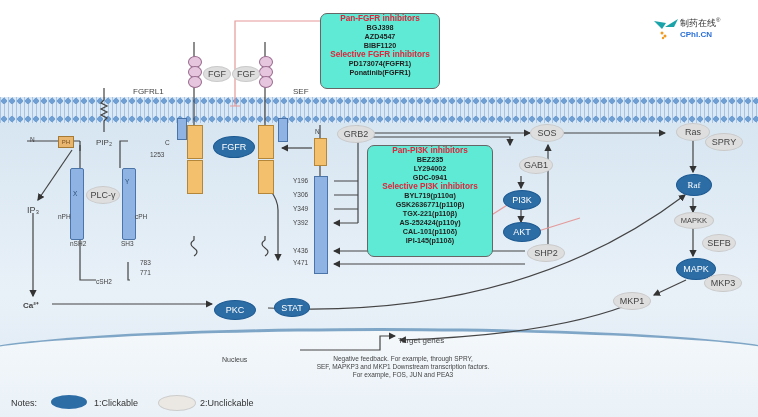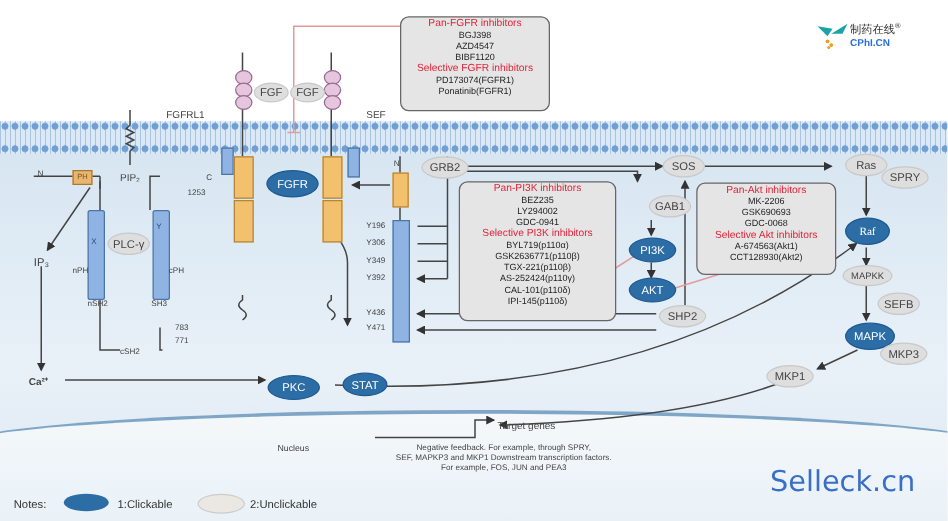--- a/index.html
+++ b/index.html
@@ -6,21 +6,21 @@
   body{width:758px;height:417px;overflow:hidden;background:#fff;font-family:"Liberation Sans",sans-serif;position:relative;}
   #stage{position:absolute;left:0;top:0;width:758px;height:417px;}
   .cell{position:absolute;left:0;top:110px;width:758px;height:307px;background:linear-gradient(#d6e5f1,#e9f1f8 60%,#dce8f2);}
   .nucleus{position:absolute;left:-40px;top:328px;width:840px;height:140px;border-top:3px solid #7fa6c6;border-radius:50% 50% 0 0 / 30px 30px 0 0;background:linear-gradient(#f4f8fb,#e3edf5);}
   .membrane{position:absolute;left:0;top:97px;width:758px;height:26px;
     background:
       radial-gradient(circle at 4px 4px,#6f9fd3 2.6px,transparent 3px) 0 0/8px 26px repeat-x,
       radial-gradient(circle at 4px 22px,#6f9fd3 2.6px,transparent 3px) 0 0/8px 26px repeat-x,
       repeating-linear-gradient(90deg,#a9c4e3 0 1px,transparent 1px 4px);
     background-color:#dbe8f5;}
-  .box{position:absolute;background:#e5e5e5;border:1.5px solid #666;border-radius:7px;text-align:center;font-size:7.2px;font-weight:normal;line-height:9px;color:#222;}
+  .box{position:absolute;background:#5eead4;border:1.5px solid #666;border-radius:7px;text-align:center;font-size:7.2px;font-weight:bold;line-height:9px;color:#222;}
   .box .red{color:#e0243a;font-size:8.2px;}
   .node{position:absolute;border-radius:50%;display:flex;align-items:center;justify-content:center;font-size:9px;}
   .blue{background:#2d6da6;color:#fff;border:1px solid #1d5a92;}
   .gray{background:#dedede;color:#444;border:1px solid #c9c9c9;}
   .lbl{position:absolute;font-size:8px;color:#444;white-space:nowrap;text-align:center;}
   .sm{font-size:6.5px;}
   svg{position:absolute;left:0;top:0;}
   .logo{position:absolute;left:652px;top:15px;}
   .selleck{position:absolute;left:616px;top:373px;font-size:23px;color:#3a6fc6;font-family:"DejaVu Sans",sans-serif;}
   .foot{position:absolute;top:398px;font-size:9px;color:#333;text-align:right;}
@@ -143,29 +143,20 @@
     <div>LY294002</div>
     <div>GDC-0941</div>
     <div class="red">Selective  PI3K inhibitors</div>
     <div>BYL719(p110α)</div>
     <div>GSK2636771(p110β)</div>
     <div>TGX-221(p110β)</div>
     <div>AS-252424(p110γ)</div>
     <div>CAL-101(p110δ)</div>
     <div>IPI-145(p110δ)</div>
   </div>
-  <div class="box" style="left:557px;top:146px;width:110px;height:72px;">
-    <div class="red">Pan-Akt inhibitors</div>
-    <div>MK-2206</div>
-    <div>GSK690693</div>
-    <div>GDC-0068</div>
-    <div class="red">Selective Akt inhibitors</div>
-    <div>A-674563(Akt1)</div>
-    <div>CCT128930(Akt2)</div>
-  </div>
 
   <div class="node blue" style="left:213px;top:136px;width:40px;height:20px;">FGFR</div>
   <div class="node blue" style="left:274px;top:273px;width:34px;height:17px;margin-top:25px;">STAT</div>
   <div class="node blue" style="left:214px;top:300px;width:40px;height:18px;">PKC</div>
   <div class="node blue" style="left:503px;top:190px;width:36px;height:18px;">PI3K</div>
   <div class="node blue" style="left:503px;top:222px;width:36px;height:18px;">AKT</div>
   <div class="node blue" style="left:676px;top:174px;width:34px;height:20px;font-family:Liberation Serif, serif;">Raf</div>
   <div class="node blue" style="left:676px;top:258px;width:38px;height:20px;">MAPK</div>
 
   <div class="node gray" style="left:203px;top:66px;width:26px;height:14px;">FGF</div>
@@ -194,20 +185,19 @@
     <svg width="30" height="26" style="position:absolute;left:0;top:0;">
       <path d="M2,6 L10,14 L14,8z" fill="#1aa3a8"></path>
         <path d="M13,12 L26,4 L22,12z" fill="#1aa3a8"></path>
       <circle cx="10" cy="18" r="1.5" fill="#f29a1f"></circle>
         <circle cx="13" cy="21" r="1.5" fill="#f29a1f"></circle>
         <circle cx="11" cy="23" r="1.2" fill="#f29a1f"></circle>
     </svg>
     <span style="position:absolute;left:28px;top:2px;font-size:9px;color:#333;white-space:nowrap;"><span>制药在线</span><sup style="font-size:6px;">®</sup></span>
     <span style="position:absolute;left:28px;top:15px;font-size:8px;font-weight:bold;color:#2a6fd6;white-space:nowrap;">CPhI.CN</span>
   </div>
-  <div class="selleck">Selleck.cn</div>
 
   <span class="foot" style="left:11px;">Notes:</span>
   <div style="position:absolute;left:51px;top:395px;width:36px;height:14px;border-radius:50%;background:#2d6da6;"></div>
   <span class="foot" style="left:94px;">1:Clickable</span>
   <div style="position:absolute;left:158px;top:395px;width:36px;height:14px;border-radius:50%;background:#ebe8e3;border:1px solid #ccc;"></div>
   <span class="foot" style="left:200px;">2:Unclickable</span>
 </div>
 
 </body></html>

